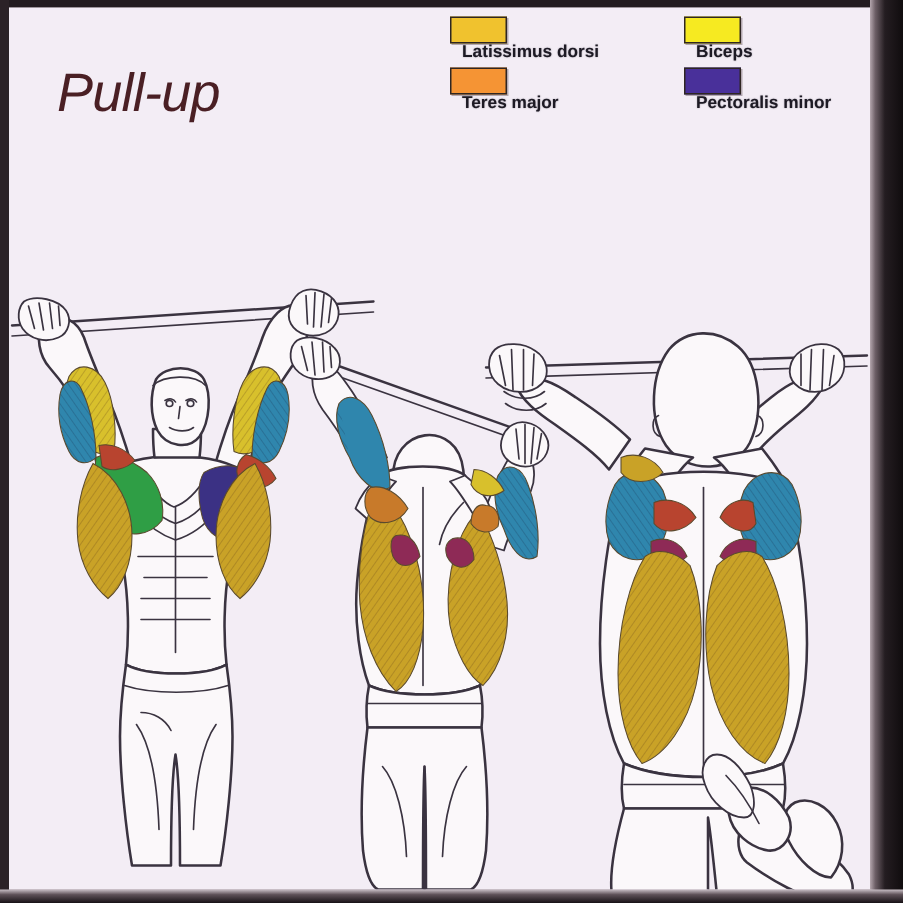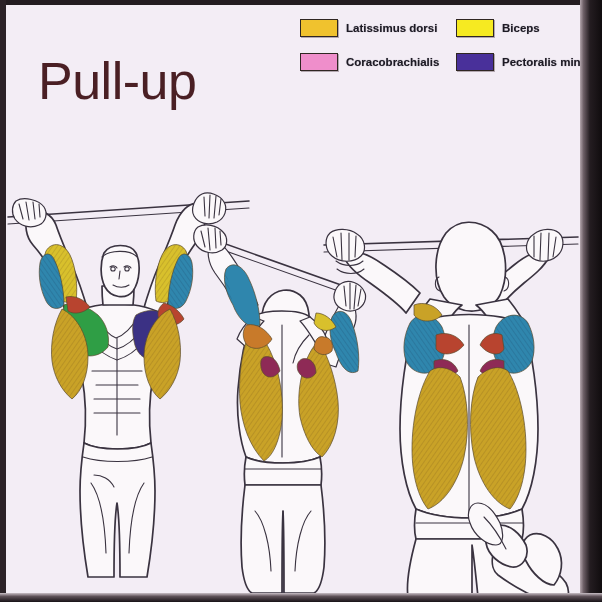--- a/index.html
+++ b/index.html
@@ -36,48 +36,50 @@
     width: 574px;
     height: 588px;
     background: #f3edf5;
     overflow: hidden;
   }
 
   
   #title {
     position: absolute;
     left: 32px;
-    top: 46px;
-    font-size: 52px;
+    top: 36px;
+    font-size: 36px;
     letter-spacing: -0.5px;
     color: #4a1f24;
     font-family: "Liberation Sans", sans-serif;
     font-weight: 400;
     white-space: nowrap;
+    font-style: italic;
   }
 
   
   #legend {
     position: absolute;
     left: 294px;
     top: 6px;
     width: 288px;
   }
   .legend-col {
     position: absolute;
     top: 0;
   }
   #legend-col-left  { left: 0px; }
   #legend-col-right { left: 156px; }
 
   .legend-item {
     position: relative;
     height: 34px;
     display: flex;
-    align-items: center;
+    align-items: flex-start;
+    flex-direction: column;
   }
   .swatch {
     width: 38px;
     height: 18px;
     border: 1.5px solid #2f2622;
     box-sizing: border-box;
     flex: 0 0 auto;
     box-shadow: 1px 1px 0 rgba(60,40,50,.35);
   }
   .legend-label {
@@ -109,22 +111,22 @@
     <div id="title" style="color: rgb(74, 31, 36);">Pull-up</div>
 
     <div id="legend">
 
       <div class="legend-col" id="legend-col-left">
         <div class="legend-item">
           <span class="swatch" style="background:#f0c22e"></span>
           <span class="legend-label">Latissimus dorsi</span>
         </div>
         <div class="legend-item">
-          <span class="swatch" style="background:#ef8ecb"></span>
-          <span class="legend-label">Coracobrachialis</span>
+          <span class="swatch" style="background:#f59434"></span>
+          <span class="legend-label">Teres major</span>
         </div>
       </div>
 
       <div class="legend-col" id="legend-col-right">
         <div class="legend-item">
           <span class="swatch" style="background:#f6ea21"></span>
           <span class="legend-label">Biceps</span>
         </div>
         <div class="legend-item">
           <span class="swatch" style="background:#49309a"></span>

